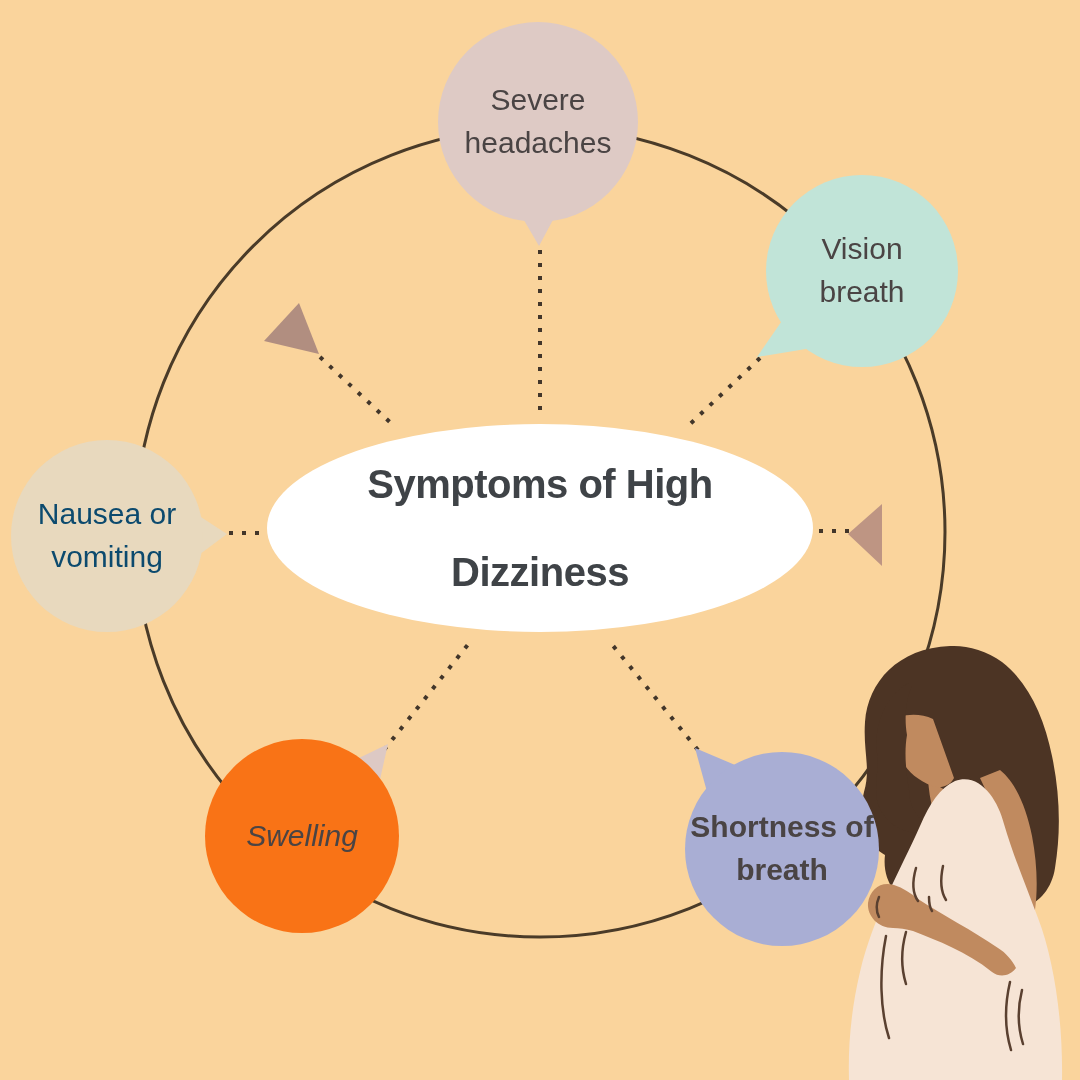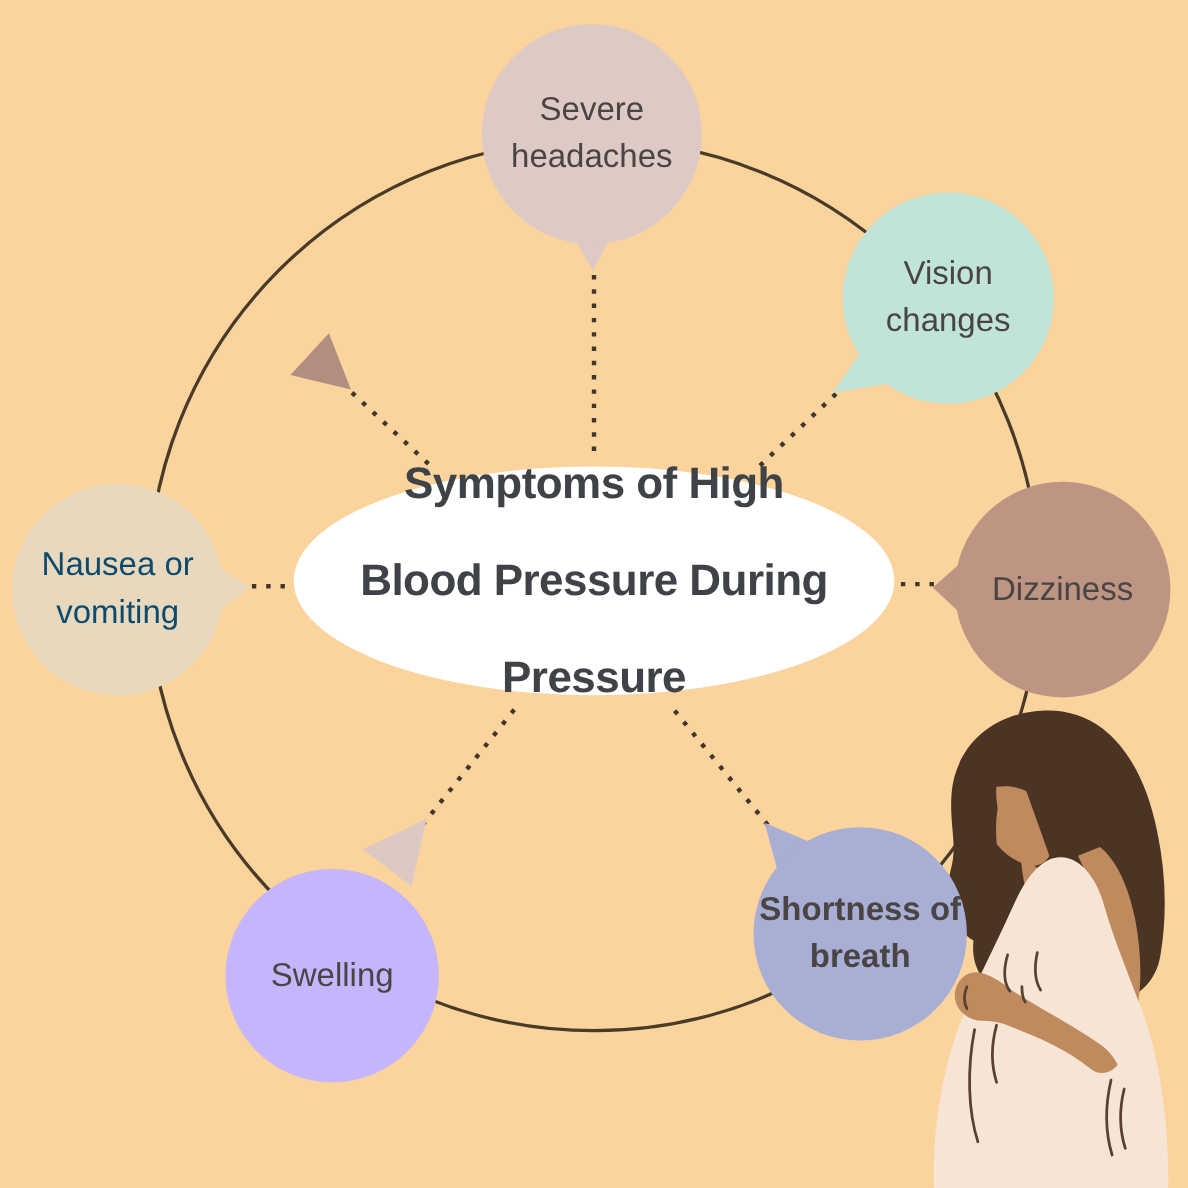--- a/index.html
+++ b/index.html
@@ -141,39 +141,35 @@
         <path d="M879 897 C876 904 876 911 879 917" stroke="#5A4030"></path>
       </g>
     </g>
   </svg>
 
   <div class="bubble" style="left: 438px; top: 22px; width: 200px; height: 200px; background: rgb(222, 202, 197);">
     <span class="lbl" style="max-width: 170px; color: rgb(74, 68, 68);">Severe headaches</span>
   </div>
 
   <div class="bubble" style="left: 766px; top: 175px; width: 192px; height: 192px; background: rgb(193, 228, 216);">
-    <span class="lbl" style="max-width: 140px; color: rgb(74, 68, 68);">Vision changes</span>
+    <span class="lbl" style="max-width: 140px; color: rgb(74, 68, 68);">Vision breath</span>
   </div>
 
-  <div class="bubble" style="left: 868px; top: 438px; width: 196px; height: 196px; background: rgb(190, 149, 131);">
-    <span class="lbl" style="max-width: 180px; color: rgb(74, 68, 68);">Dizziness</span>
-  </div>
 
   <div class="bubble" style="left: 685px; top: 752px; width: 194px; height: 194px; background: rgb(169, 174, 212); font-weight: bold;">
     <span class="lbl" style="max-width: 186px; color: rgb(74, 68, 68);">Shortness of breath</span>
   </div>
 
-  <div class="bubble" style="left: 205px; top: 790px; width: 194px; height: 194px; background: #c4b5fd;">
+  <div class="bubble" style="left: 205px; top: 739px; width: 194px; height: 194px; background: #f97316; font-style: italic;">
     <span class="lbl" style="max-width: 180px; color: rgb(74, 68, 68);">Swelling</span>
   </div>
 
   <div class="bubble" style="left: 11px; top: 440px; width: 192px; height: 192px; background: rgb(232, 217, 190);">
     <span class="lbl" style="max-width: 160px; color: #0c4a6e;">Nausea or vomiting</span>
   </div>
 
 
   <div id="center-title" style="color: rgb(63, 67, 71);">
     <span>Symptoms of High</span>
-    <span>Blood Pressure During</span>
-    <span>Pressure</span>
+    <span>Dizziness</span>
   </div>
 
 </div>
 
 </body></html>

